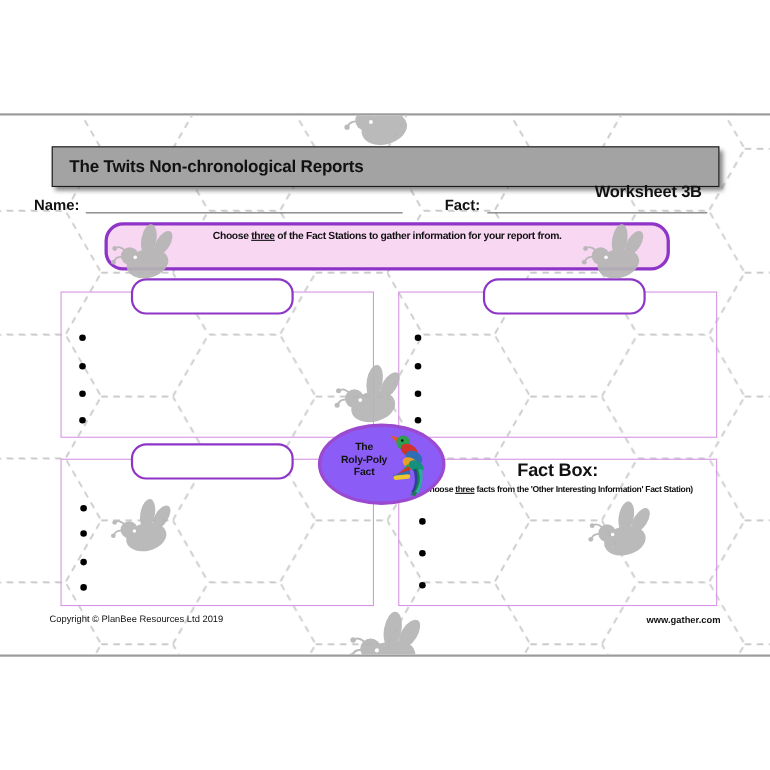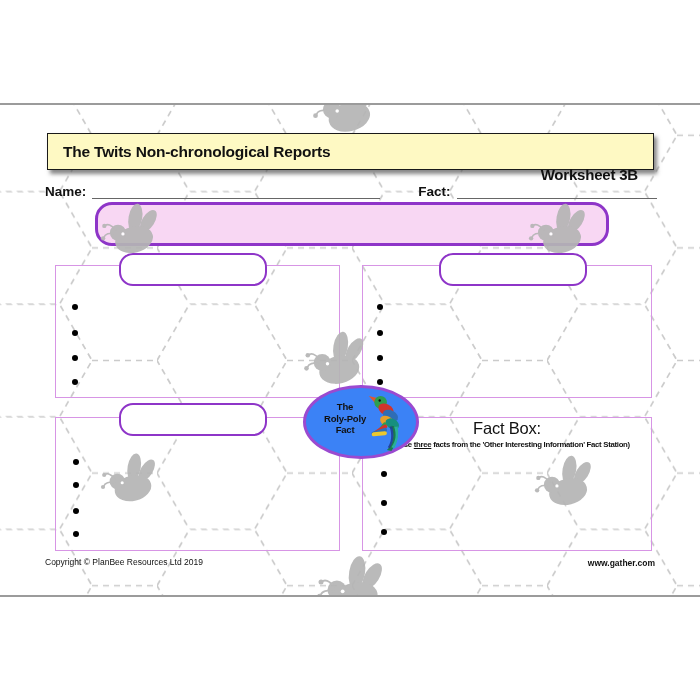--- a/index.html
+++ b/index.html
@@ -4,29 +4,29 @@
 <style>
   html,body{margin:0;padding:0;background:#ffffff;}
   body{width:700px;height:700px;position:relative;overflow:hidden;
        font-family:"Liberation Sans",sans-serif;}
   #sheet{position:absolute;left:0;top:103px;width:700px;height:490px;
          background:#ffffff;border-top:2px solid #9b9b9b;border-bottom:2px solid #9b9b9b;
          overflow:hidden;}
   #hexbg{position:absolute;left:0;top:0;z-index:0;}
   
   .header-bar{position:absolute;left:47px;top:28px;width:607px;height:37px;
-      background:#fef9c3;border:1.6px solid #1a1a1a;
+      background:#a3a3a3;border:1.6px solid #1a1a1a;
       box-shadow:3px 4px 4px rgba(70,70,70,0.65);
       display:flex;align-items:center;justify-content:space-between;
       padding:4px 15px;box-sizing:border-box;z-index:2;}
   .header-title{font-size:15.5px;font-weight:bold;color:#111;letter-spacing:-0.2px;}
   .header-ws{font-size:15px;font-weight:bold;color:#111;letter-spacing:-0.2px;margin-top:46px;}
   
-  .name-row{position:absolute;left:45px;top:74px;width:612px;height:20px;
-      display:flex;align-items:flex-end;z-index:2;}
+  .name-row{position:absolute;left:31px;top:74px;width:612px;height:20px;
+      display:flex;z-index:2;}
   .fld-label{font-size:13.5px;font-weight:bold;color:#111;margin-right:6px;line-height:15px;}
   .write-line{border-bottom:1.6px solid #666;height:14px;}
   .line-name{width:288px;margin-right:38px;}
   .line-date{flex:1;}
   
   .instruction-box{position:absolute;left:95px;top:97px;width:514px;height:44px;
       background:#f8d7f3;border:3px solid #8e35c8;border-radius:17px;box-sizing:border-box;}
   .instruction-text{position:absolute;left:95px;top:101px;width:514px;z-index:4;
       text-align:center;font-size:9.4px;font-weight:bold;color:#111;
       letter-spacing:-0.3px;line-height:16px;}
@@ -41,26 +41,26 @@
   
   .subheading-tab{position:absolute;width:148px;height:33px;background:#ffffff;
       border:2.6px solid #8e35c8;border-radius:14px;box-sizing:border-box;z-index:2;}
   #tab-tl{left:119px;top:148px;}
   #tab-tr{left:439px;top:148px;}
   #tab-bl{left:119px;top:298px;}
   
   .bullet{position:absolute;width:6px;height:6px;border-radius:50%;background:#000;}
   
   .factbox-head{position:absolute;left:362px;top:314px;width:290px;text-align:center;z-index:4;}
-  .factbox-title{font-size:16.5px;font-weight:normal;color:#111;letter-spacing:-0.2px;}
+  .factbox-title{font-size:16.5px;font-weight:bold;color:#111;letter-spacing:-0.2px;}
   .factbox-sub{font-size:7.8px;font-weight:bold;color:#111;letter-spacing:-0.3px;
       margin-top:2px;white-space:nowrap;}
   
-  .centre-oval{position:absolute;left:303px;top:280px;width:116px;height:74px;
-      background:#3b82f6;border:3px solid #9b4ad0;border-radius:50%;
+  .centre-oval{position:absolute;left:289px;top:280px;width:116px;height:74px;
+      background:#8b5cf6;border:3px solid #9b4ad0;border-radius:50%;
       box-sizing:border-box;z-index:5;}
   .oval-text{position:absolute;left:8px;top:13px;width:62px;text-align:center;
       font-size:9.5px;font-weight:bold;color:#111;line-height:11.5px;letter-spacing:-0.2px;}
   .oval-bird{position:absolute;right:12px;top:6px;width:36px;height:58px;}
   
   .fly{position:absolute;z-index:3;opacity:0.92;}
   
   .footer-left{position:absolute;left:45px;top:452px;font-size:8.5px;font-weight:normal;color:#111;z-index:4;}
   .footer-right{position:absolute;right:45px;top:453px;font-size:8.5px;font-weight:bold;color:#111;z-index:4;}
 </style>
@@ -118,20 +118,21 @@
 
   <div class="name-row">
     <span class="fld-label">Name:</span>
     <span class="write-line line-name"></span>
     <span class="fld-label">Fact:</span>
     <span class="write-line line-date"></span>
   </div>
 
   <div class="instruction-box"></div>
   <div class="instruction-text">
+    <div><span>Choose </span><span class="u">three</span><span> of the Fact Stations to gather information for your report from.</span></div>
   </div>
 
   <div class="note-box" id="box-tl">
     <div class="bullet" style="left:16px;top:38px;"></div>
     <div class="bullet" style="left:16px;top:64px;"></div>
     <div class="bullet" style="left:16px;top:89px;"></div>
     <div class="bullet" style="left:16px;top:113px;"></div>
   </div>
   <div class="note-box" id="box-tr">
     <div class="bullet" style="left:14px;top:38px;"></div>

